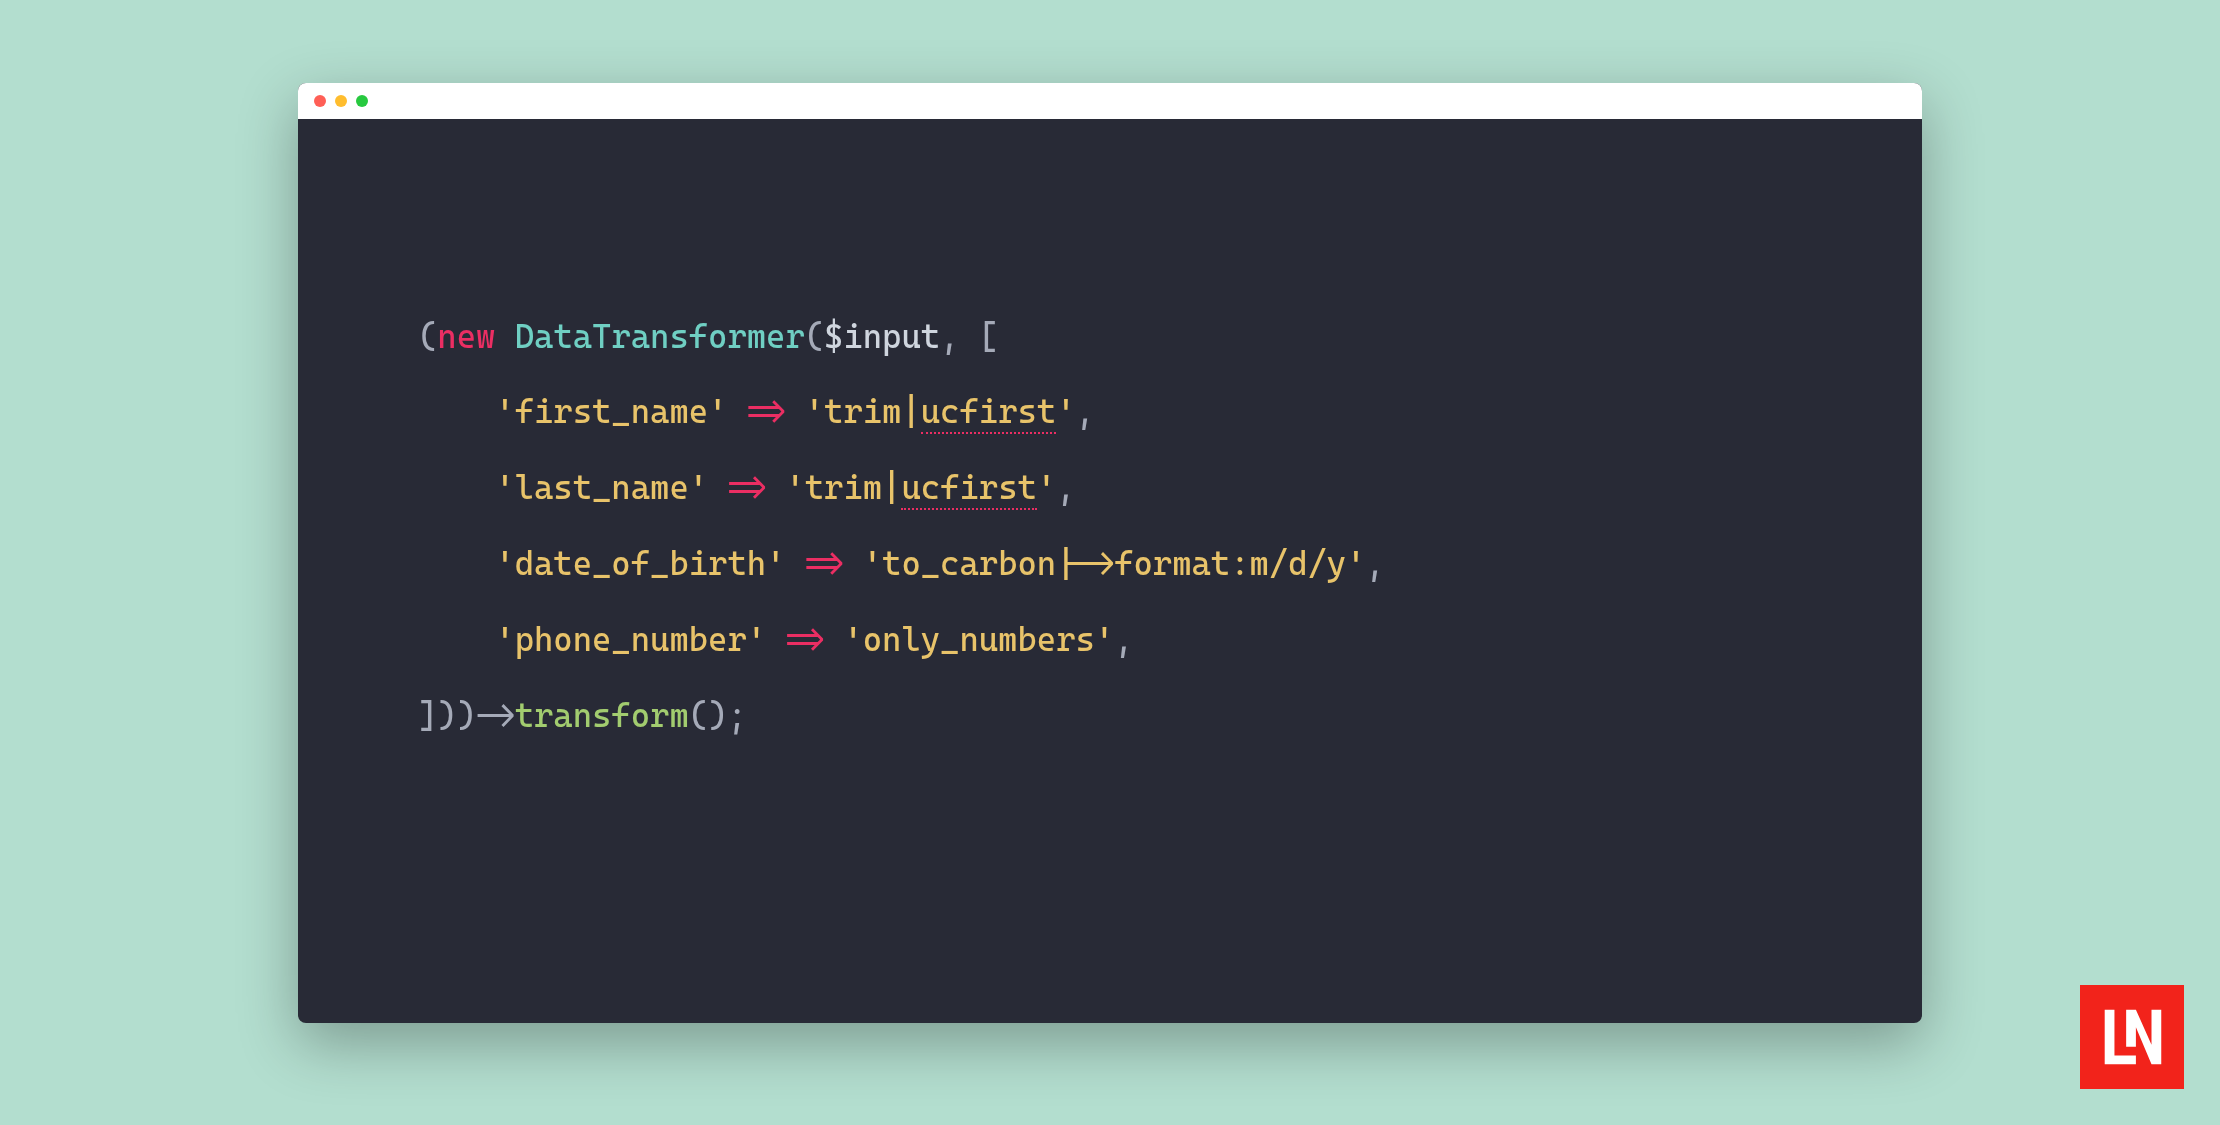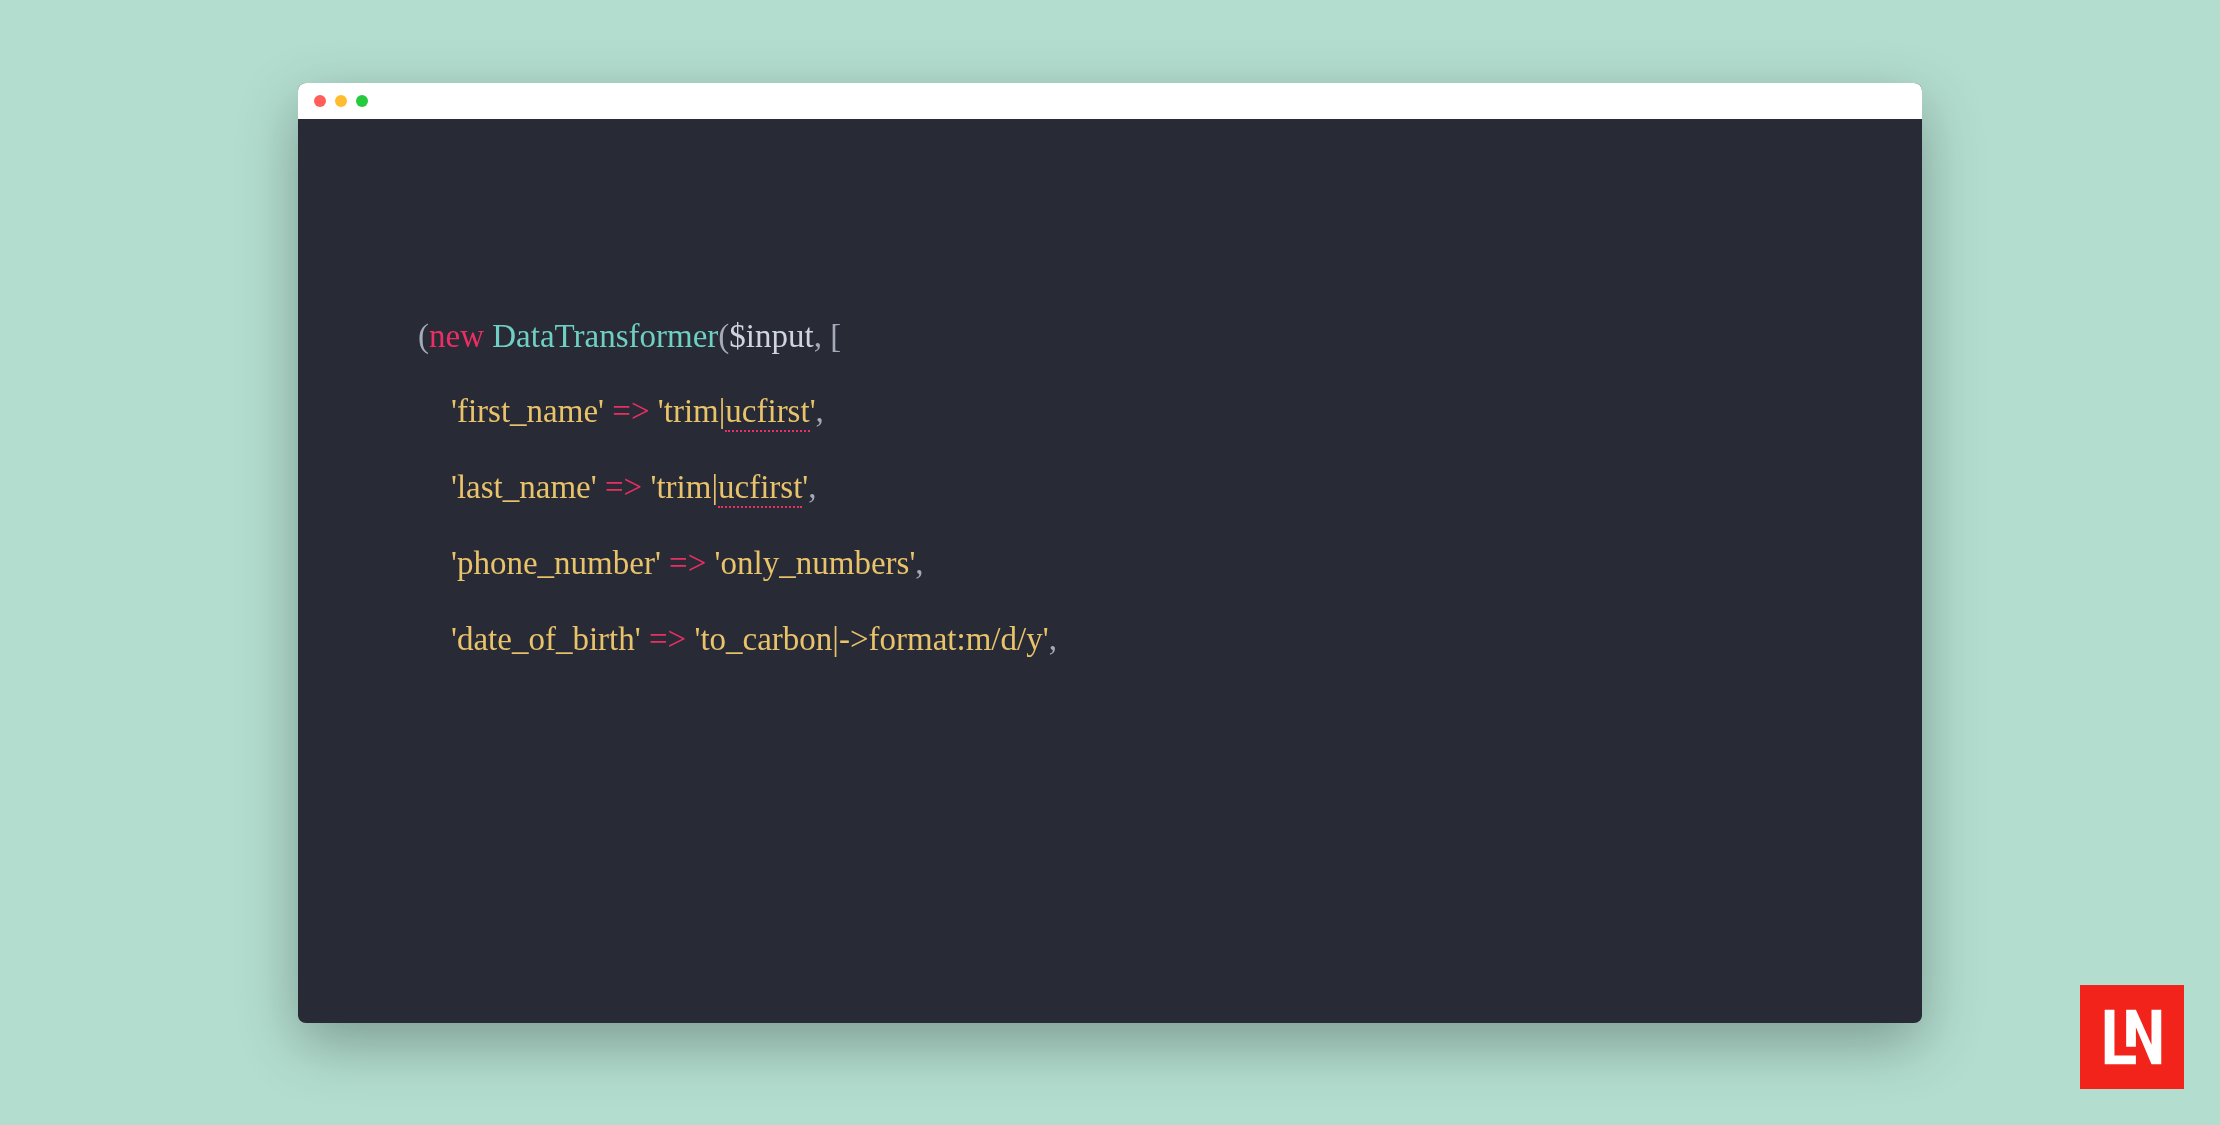--- a/index.html
+++ b/index.html
@@ -18,21 +18,20 @@
       font-family: ui-monospace, 'SF Mono', Monaco, 'Cascadia Code', 'Roboto Mono', Consolas, 'Courier New', monospace;
     }
     .window {
       width: 1624px;
       height: 940px;
       background: #282a36;
       border-radius: 8px;
       overflow: hidden;
       box-shadow: 0 20px 60px rgba(0,0,0,0.3);
       margin-top: -20px;
-      font-family: Liberation Serif, serif;
     }
     .titlebar {
       height: 36px;
       background: #ffffff;
       display: flex;
       align-items: center;
       padding: 0 16px;
       gap: 9px;
     }
     .dot {
@@ -87,23 +86,24 @@
   <div class="titlebar">
     <div class="dot red"></div>
     <div class="dot yellow"></div>
     <div class="dot green"></div>
   </div>
   <div class="code-area">
     <div class="code-line"><span class="tok-punct">(</span><span class="tok-keyword">new</span><span> </span><span class="tok-class">DataTransformer</span><span class="tok-punct">(</span><span class="tok-variable">$input</span><span class="tok-punct">, </span><span class="tok-punct">[</span></div>
     <div id="entries-container">
         <div class="code-line"><span>    </span><span class="tok-string">'</span><span class="tok-string">first_name</span><span class="tok-string">'</span><span> </span><span class="tok-arrow">=&gt;</span><span> </span><span class="tok-string">'</span><span class="tok-string">trim|</span><span class="tok-string tok-error">ucfirst</span><span class="tok-string">'</span><span class="tok-punct">,</span></div>
         <div class="code-line"><span>    </span><span class="tok-string">'</span><span class="tok-string">last_name</span><span class="tok-string">'</span><span> </span><span class="tok-arrow">=&gt;</span><span> </span><span class="tok-string">'</span><span class="tok-string">trim|</span><span class="tok-string tok-error">ucfirst</span><span class="tok-string">'</span><span class="tok-punct">,</span></div>
+        <div class="code-line"><span>    </span><span class="tok-string">'</span><span class="tok-string">date_of_birth</span><span class="tok-string">'</span><span> </span><span class="tok-arrow">=&gt;</span><span> </span><span class="tok-string">'</span><span class="tok-string">to_carbon|-&gt;format:m/d/y</span><span class="tok-string">'</span><span class="tok-punct">,</span></div>
         <div class="code-line"><span>    </span><span class="tok-string">'</span><span class="tok-string">phone_number</span><span class="tok-string">'</span><span> </span><span class="tok-arrow">=&gt;</span><span> </span><span class="tok-string">'</span><span class="tok-string">only_numbers</span><span class="tok-string">'</span><span class="tok-punct">,</span></div>
-        <div class="code-line"><span>    </span><span class="tok-string">'</span><span class="tok-string">date_of_birth</span><span class="tok-string">'</span><span> </span><span class="tok-arrow">=&gt;</span><span> </span><span class="tok-string">'</span><span class="tok-string">to_carbon|-&gt;format:m/d/y</span><span class="tok-string">'</span><span class="tok-punct">,</span></div>
       </div>
+    <div class="code-line"><span class="tok-punct">]))</span><span class="tok-punct">-&gt;</span><span class="tok-method">transform</span><span class="tok-punct">();</span></div>
   </div>
 </div>
 
 <div class="logo-badge">
   <svg viewBox="0 0 80 80">
     <path d="M 12 12 L 12 68 L 44 68 L 44 59 L 22 59 L 22 12 Z" fill="#ffffff"></path>
     <path d="M 34 12 L 34 50 L 44 50 L 44 30 L 60 68 L 70 68 L 70 12 L 60 12 L 60 48 L 44 12 Z" fill="#ffffff"></path>
   </svg>
 </div>
 

